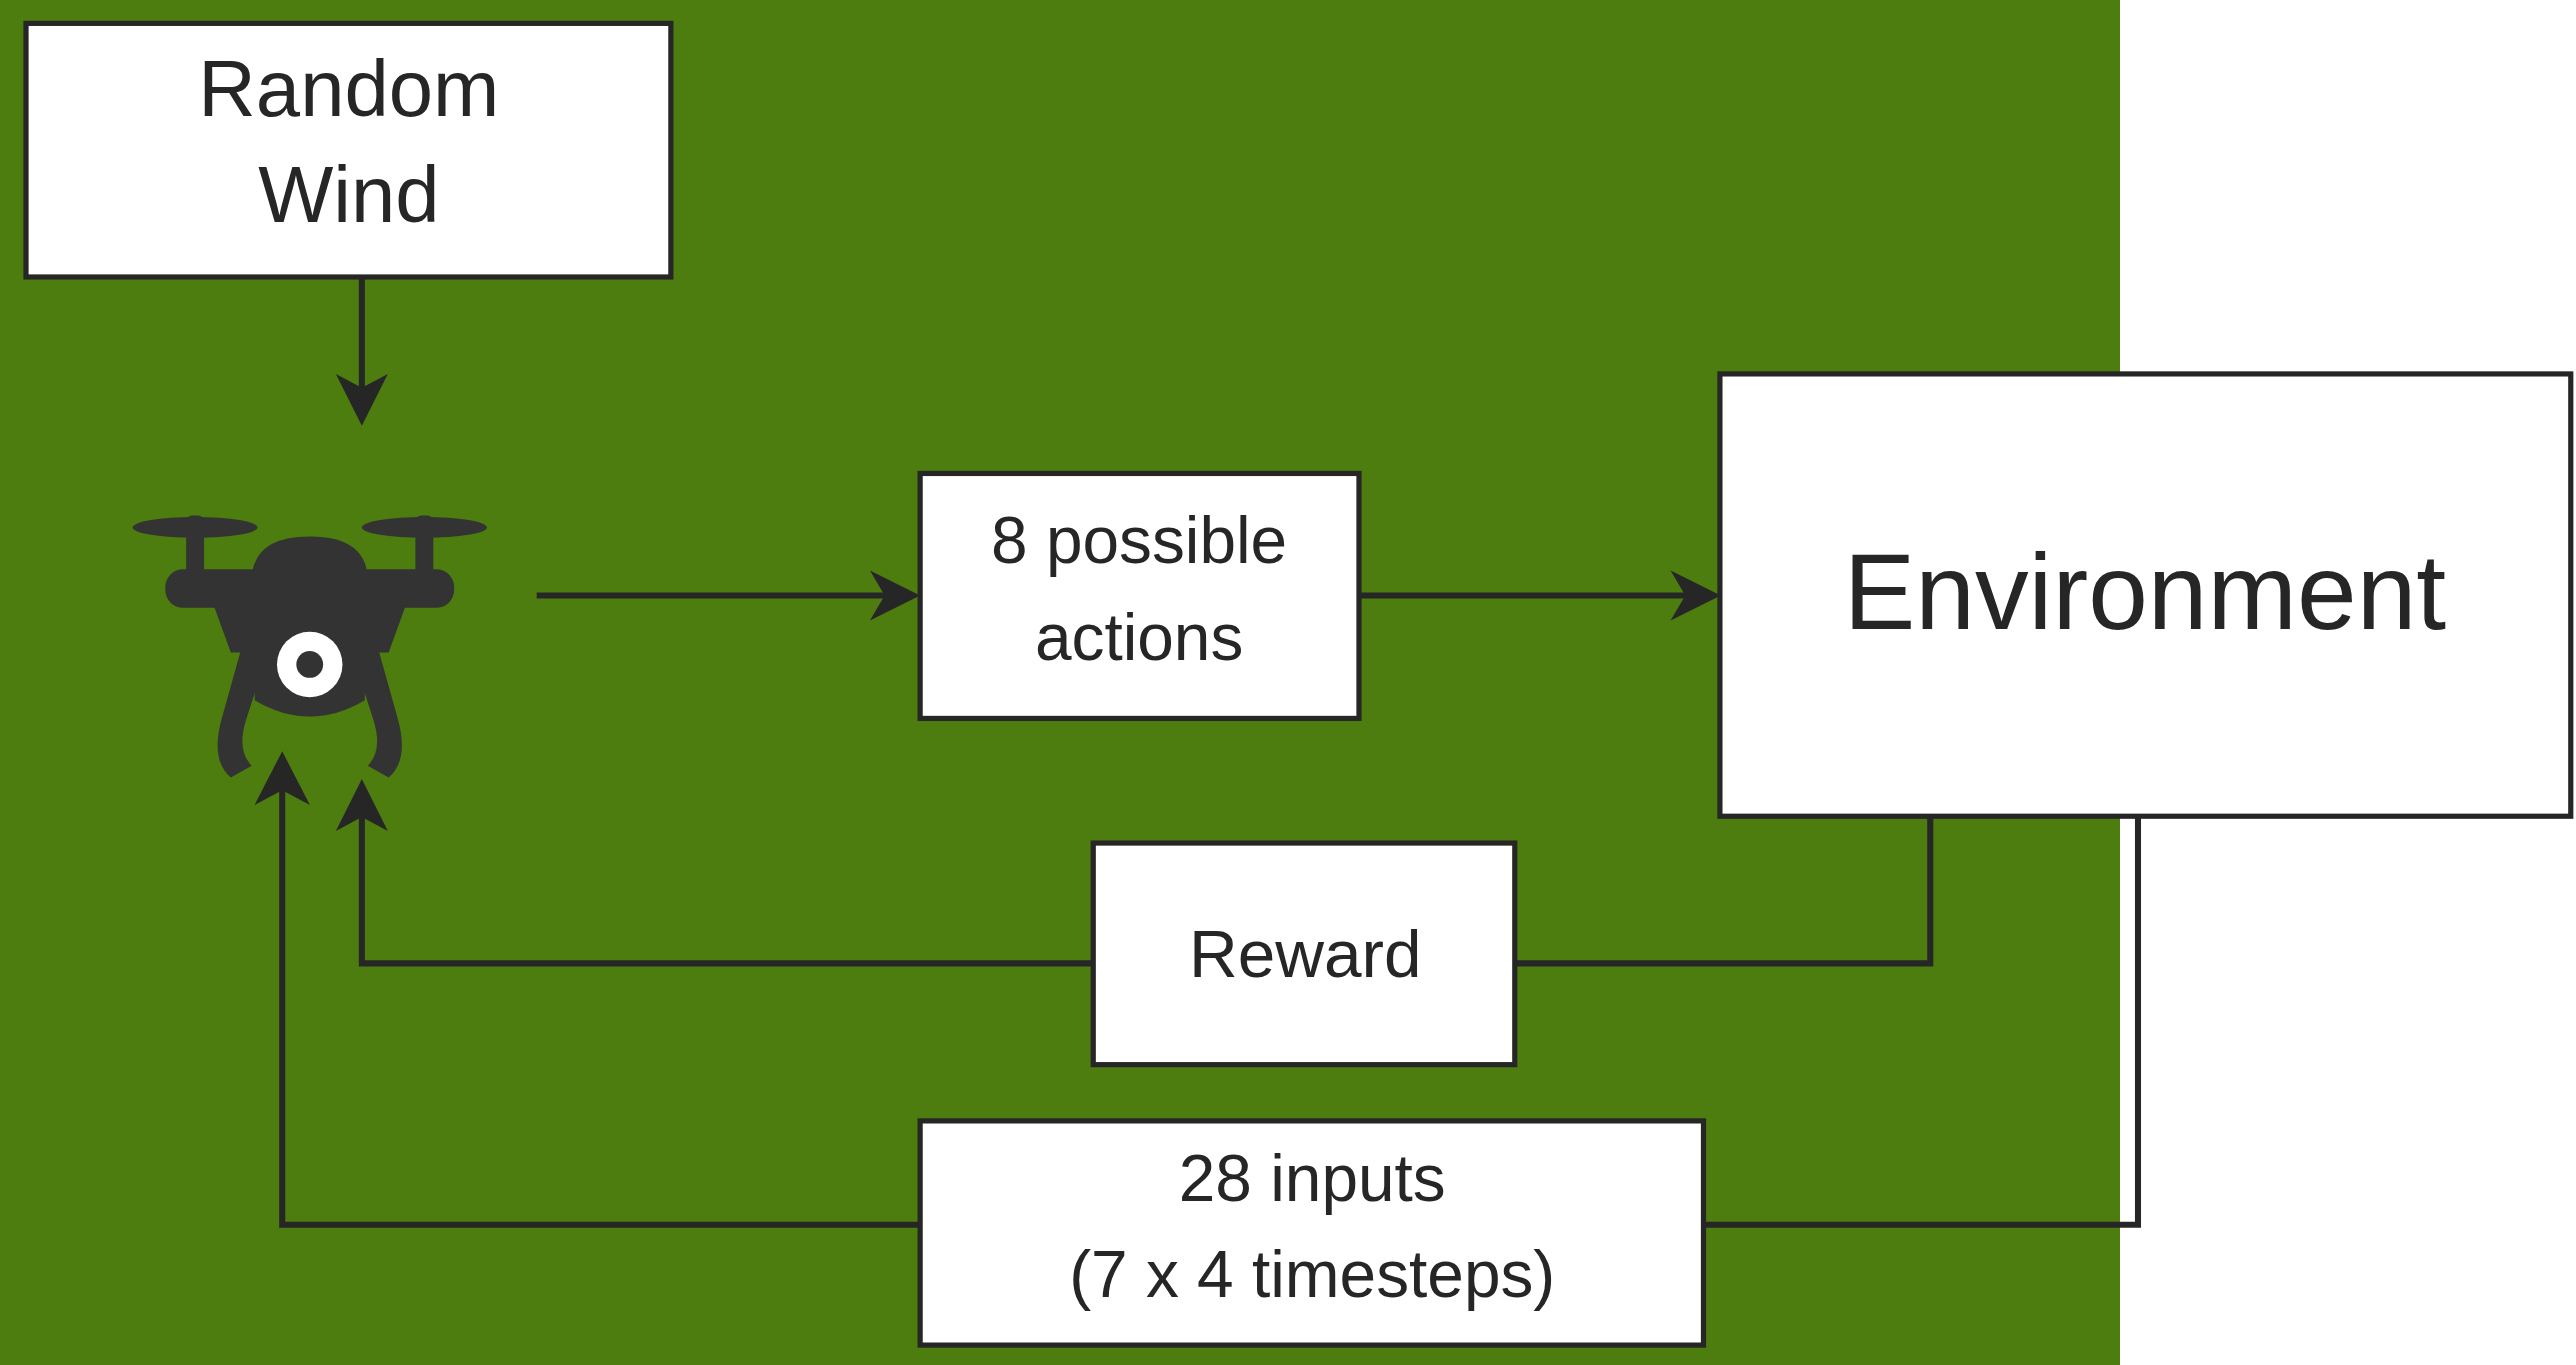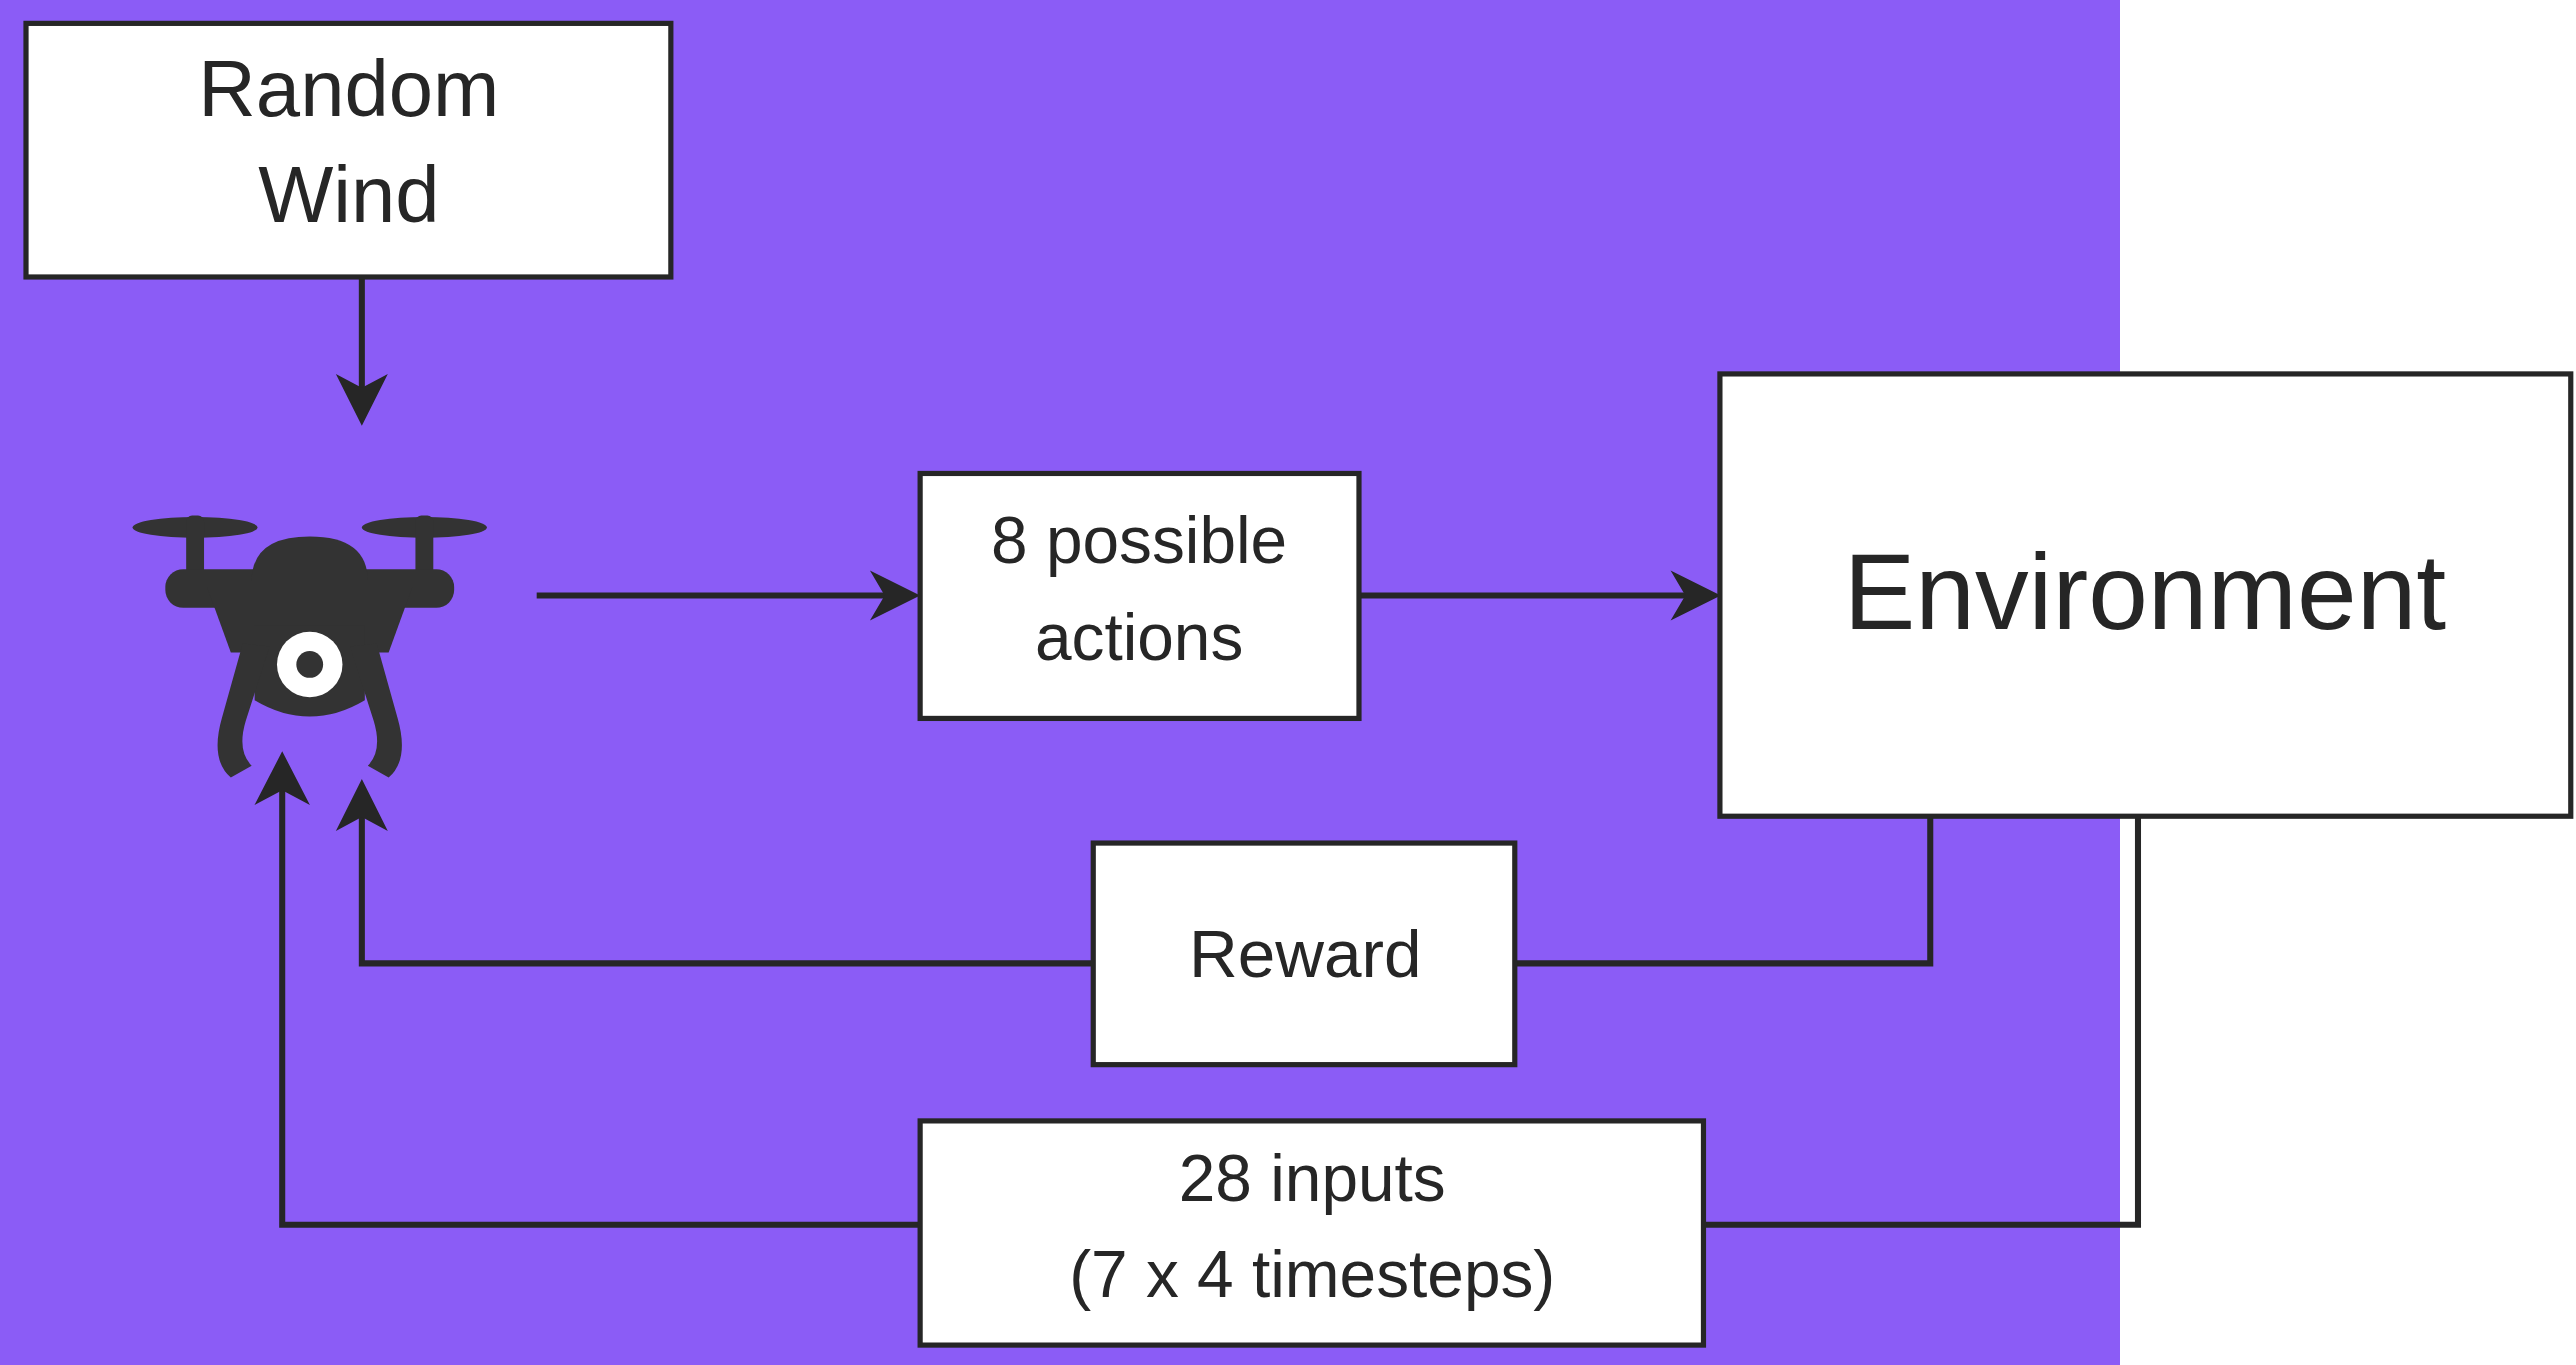--- a/index.html
+++ b/index.html
@@ -10,21 +10,21 @@
   body {
     width: 2576px;
     height: 1365px;
     font-family: "Liberation Sans", sans-serif;
     overflow: hidden;
   }
   #diagram-root {
     position: relative;
     width: 2120px;
     height: 1365px;
-    background: #8b5cf6;
+    background: #4d7c0f;
   }
   svg.diagram {
     display: block;
     width: 2576px;
     height: 1365px;
   }
   .node-box {
     fill: #ffffff;
     stroke: #262626;
     stroke-width: 6;

